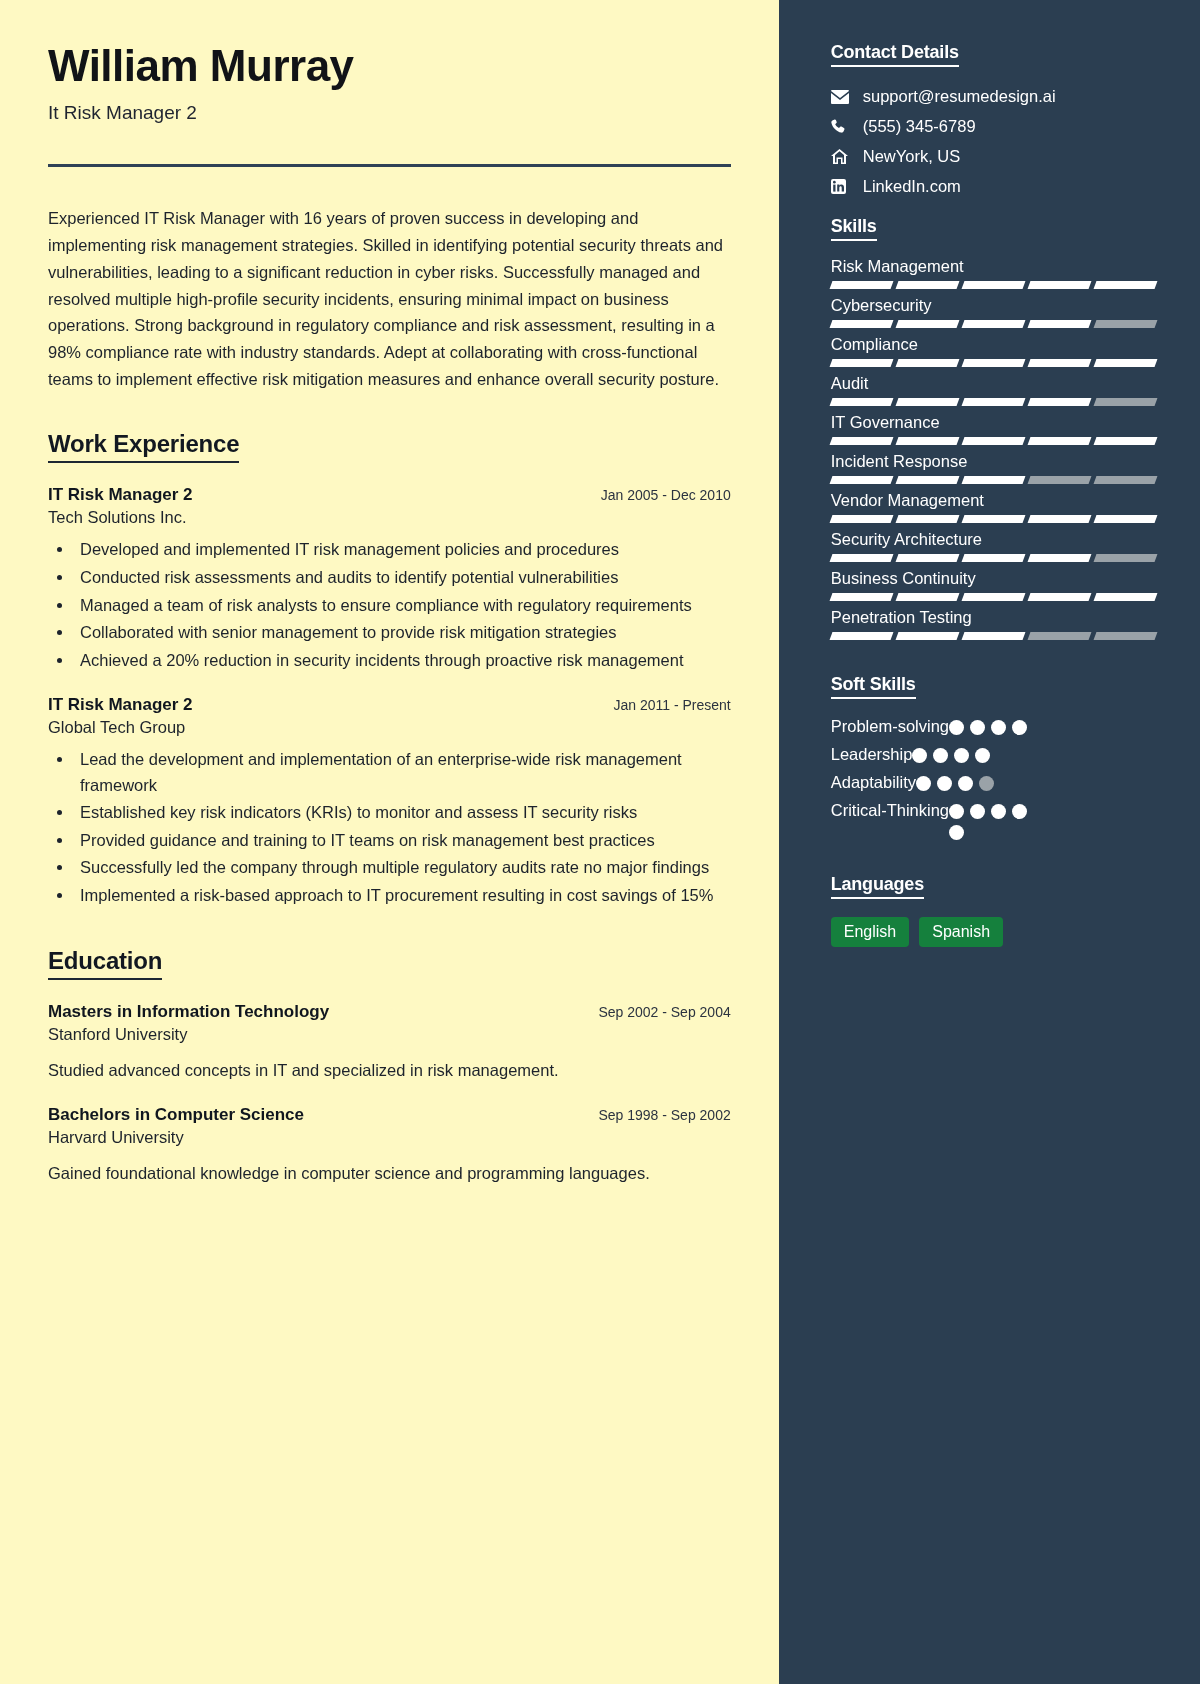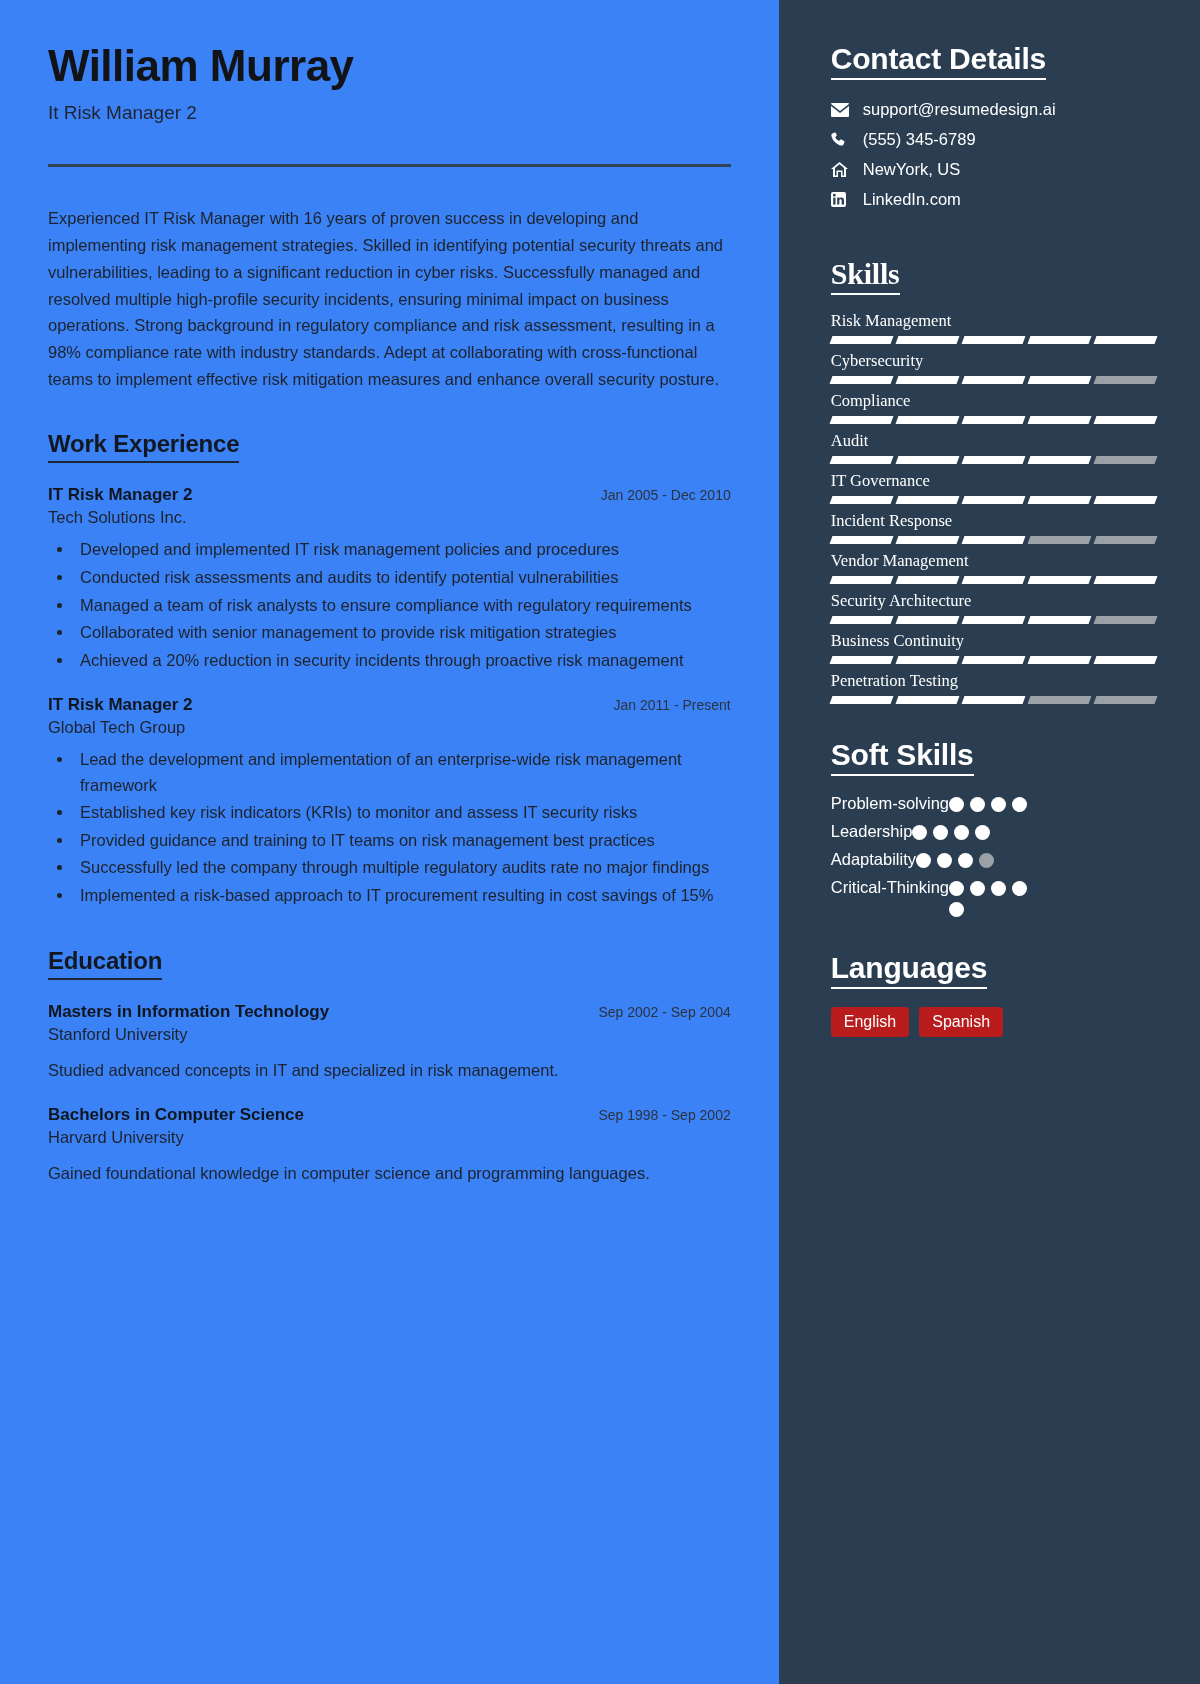--- a/index.html
+++ b/index.html
@@ -14,21 +14,21 @@
     width: 1200px;
     height: 1684px;
     display: flex;
     background: #ffffff;
   }
 
   
   .main {
     width: 860px;
     padding: 42px 48px 40px 48px;
-    background: #3b82f6;
+    background: #fef9c3;
   }
   .name {
     font-size: 44px;
     font-weight: bold;
     color: #111317;
     letter-spacing: -0.5px;
     line-height: 1.1;
   }
   .job-title {
     font-size: 19px;
@@ -122,21 +122,21 @@
   }
 
   
   .sidebar {
     width: 460px;
     background: #2b3e51;
     color: #ffffff;
     padding: 42px 44px 40px 52px;
   }
   .side-title {
-    font-size: 30px;
+    font-size: 18px;
     font-weight: bold;
     color: #ffffff;
     display: inline-block;
     border-bottom: 2px solid #ffffff;
     padding-bottom: 2px;
     letter-spacing: -0.2px;
   }
   .contact-list { margin-top: 20px; }
   .contact-item {
     display: flex;
@@ -149,21 +149,21 @@
     width: 26px;
     flex: 0 0 26px;
     display: flex;
     align-items: center;
     justify-content: flex-start;
     color: #ffffff;
   }
   .contact-icon svg { display: block; }
   .contact-text { padding-left: 6px; }
 
-  .skills-block { margin-top: 48px; font-family: Liberation Serif, serif; }
+  .skills-block { margin-top: 20px; }
   .skill-list { margin-top: 16px; }
   .skill-item { margin-bottom: 7px; }
   .skill-label {
     font-size: 16.5px;
     color: #ffffff;
     margin-bottom: 5px;
   }
   .skill-bar {
     display: flex;
     gap: 5px;
@@ -207,21 +207,21 @@
   .dot.off { background: #9aa2a8; }
 
   .lang-block { margin-top: 34px; }
   .lang-pills {
     margin-top: 18px;
     display: flex;
     gap: 10px;
     flex-wrap: wrap;
   }
   .lang-pill {
-    background: #b91c1c;
+    background: #15803d;
     color: #ffffff;
     font-size: 16px;
     padding: 6px 13px;
     border-radius: 4px;
   }
 </style>
 </head>
 <body>
 
 <div class="page">

